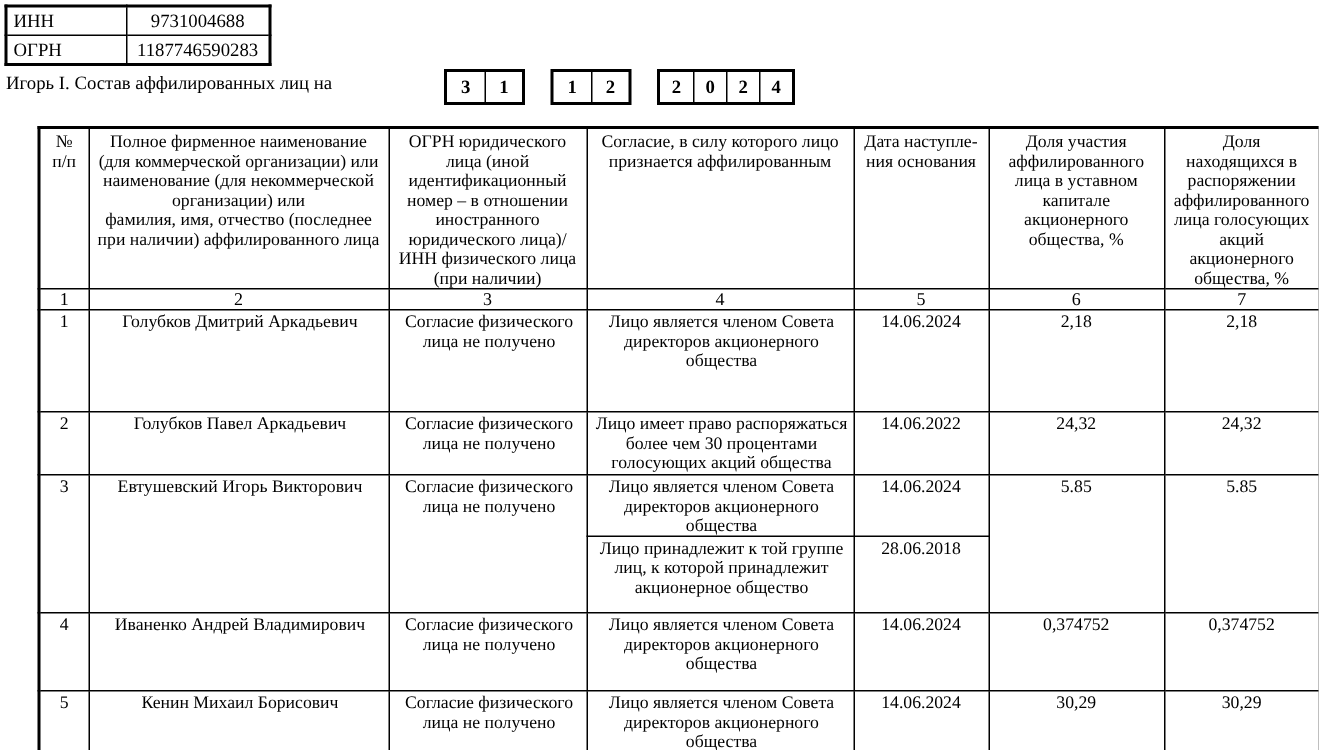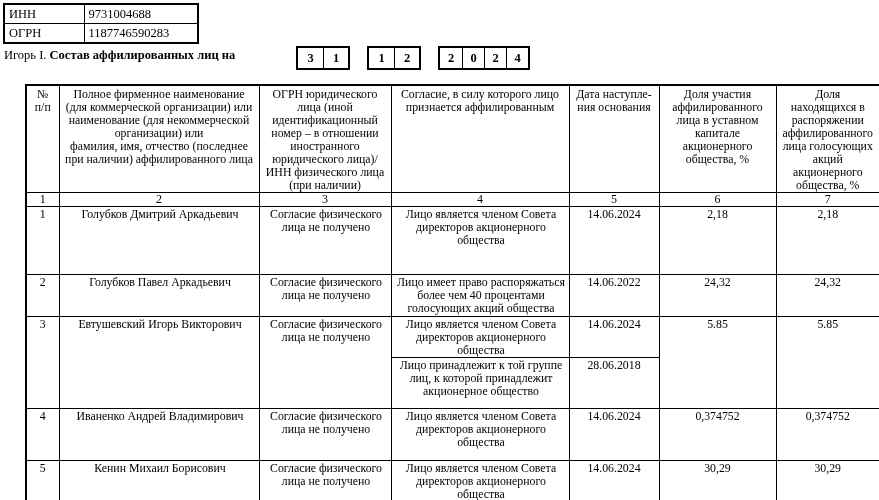--- a/index.html
+++ b/index.html
@@ -15,28 +15,28 @@
   .mini-table {
     position: absolute; left: 3px; top: 3px;
     border-collapse: collapse; border: 2px solid #000;
   }
   .mini-table td {
     border: 1px solid #000;
     font-size: 12.5px; line-height: 12px;
     height: 13px; padding: 3px 4px;
   }
   .mini-table td.lbl { width: 80px; text-align: left; }
-  .mini-table td.val { width: 114px; }
+  .mini-table td.val { width: 96px; text-align: center; }
 
   
   .section-line {
     position: absolute; left: 4px; top: 48px;
     font-size: 12.5px; white-space: nowrap;
   }
-  .section-line .bold { font-weight: bold; }
+  .section-line .bold { font-weight: normal; }
 
   
   .date-boxes {
     position: absolute; left: 296px; top: 46px;
     display: flex; gap: 17px;
   }
   .date-group { display: flex; border: 2px solid #000; }
   .date-cell {
     width: 25px; height: 20px;
     border-left: 1px solid #000;
@@ -144,21 +144,21 @@
     <td class="l">Лицо является членом Совета директоров акционерного общества</td>
     <td class="c">14.06.2024</td>
     <td class="c">2,18</td>
     <td class="c">2,18</td>
   </tr>
 
   <tr style="height:42px">
     <td class="c">2</td>
     <td class="l">Голубков Павел Аркадьевич</td>
     <td class="l">Согласие физического лица не получено</td>
-    <td class="l">Лицо имеет право распоряжаться более чем 40 процентами голосующих акций общества</td>
+    <td class="l">Лицо имеет право распоряжаться более чем 30 процентами голосующих акций общества</td>
     <td class="c">14.06.2022</td>
     <td class="c">24,32</td>
     <td class="c">24,32</td>
   </tr>
 
   <tr style="height:40px">
     <td class="c" rowspan="2">3</td>
     <td class="l" rowspan="2">Евтушевский Игорь Викторович</td>
     <td class="l" rowspan="2">Согласие физического лица не получено</td>
     <td class="l">Лицо является членом Совета директоров акционерного общества</td>

